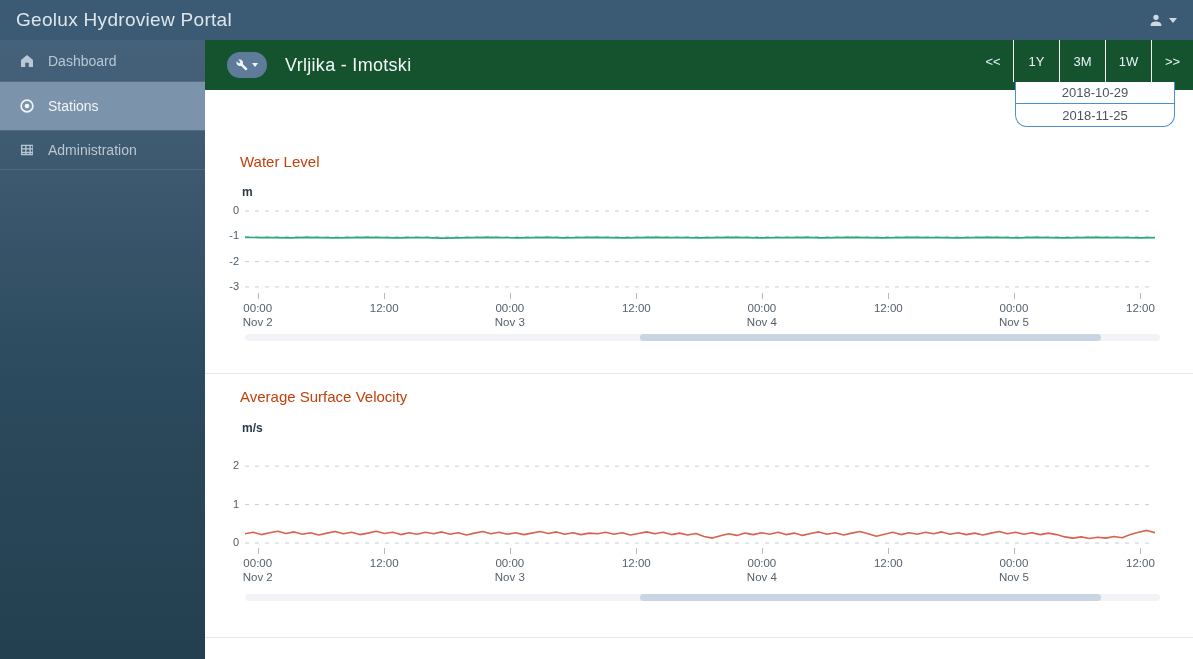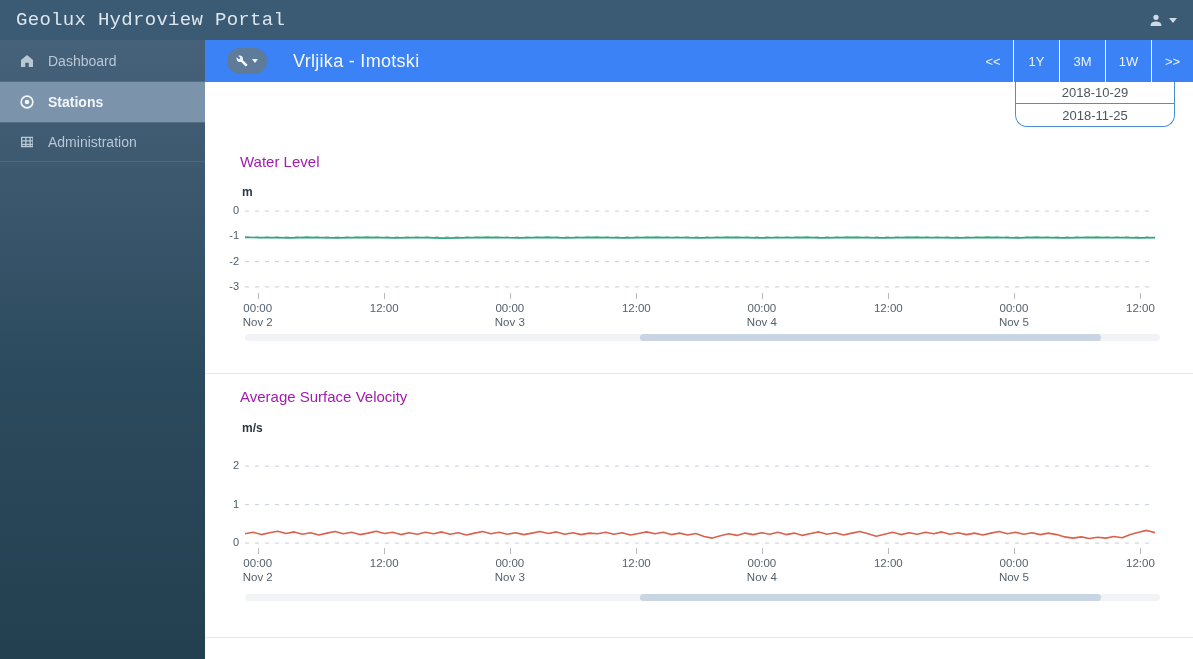--- a/index.html
+++ b/index.html
@@ -2,44 +2,44 @@
 <html><head>
 <meta charset="utf-8">
 <style>
   * { margin:0; padding:0; box-sizing:border-box; }
   html,body { width:1193px; height:659px; overflow:hidden;
     font-family:"Liberation Sans","DejaVu Sans",sans-serif; background:#fff; }
 
   
   .app-header { position:absolute; left:0; top:0; width:1193px; height:40px;
     background:#3b5a74; display:flex; align-items:center; justify-content:space-between; z-index:30; }
-  .app-title { color:#dde6ed; font-size:19px; padding-left:16px; letter-spacing:.3px; font-weight:400;font-family:Liberation Mono, monospace; }
+  .app-title { color:#dde6ed; font-size:19px; padding-left:16px; letter-spacing:.3px; font-weight:400; }
   .user-menu { display:flex; align-items:center; gap:5px; padding:0 16px; height:40px; cursor:pointer; color:#cfdae3; }
   .caret { width:0; height:0; border-left:4px solid transparent; border-right:4px solid transparent;
     border-top:5px solid currentColor; display:inline-block; }
 
   
   .sidebar { position:absolute; left:0; top:40px; width:205px; height:619px;
     background:linear-gradient(180deg,#46627b 0%,#2c4a5d 55%,#22404f 100%); z-index:20; }
   .side-item { height:37px; display:flex; align-items:center; padding-left:18px; gap:13px;
     color:#b9c7d2; font-size:14px; cursor:pointer; }
   .side-item .icon { width:17px; height:17px; display:flex; align-items:center; justify-content:center; }
   .side-item .icon svg { width:16px; height:16px; fill:currentColor; }
   .side-item.first { border-bottom:1px solid rgba(255,255,255,.10); height:42px; }
-  .side-item.active { background:#7b94ab; color:#f2f6f9; height:40px;font-weight:bold; }
+  .side-item.active { background:#7b94ab; color:#f2f6f9; height:48px; }
   .side-item.sub { padding-left:38px; color:#8da3b4; font-size:13.5px; height:33px; }
   .side-item.bordered { border-top:1px solid rgba(255,255,255,.10);
     border-bottom:1px solid rgba(255,255,255,.10); height:40px; }
 
   
   .main { position:absolute; left:205px; top:40px; width:988px; height:619px; background:#fff; }
 
   
-  .toolbar { position:absolute; left:0; top:0; width:988px; height:42px; background:#3b82f6;
-    display:flex; align-items:center;gap:8px; }
+  .toolbar { position:absolute; left:0; top:0; width:988px; height:50px; background:#14532d;
+    display:flex; align-items:center; }
   .tool-pill { margin-left:22px; width:40px; height:26px; border-radius:14px; background:#5e7c9a;
     display:flex; align-items:center; justify-content:center; gap:4px; color:#f2f6fa; cursor:pointer; border:none; }
   .tool-pill svg { width:12px; height:12px; fill:#f2f6fa; }
   .tool-pill .caret { border-top-width:4px; border-left-width:3.5px; border-right-width:3.5px; }
   .station-title { color:#f4f8fb; font-size:18px; margin-left:18px; font-weight:400; letter-spacing:.3px; }
   .range-controls { position:absolute; right:0; top:0; height:42px; display:flex; align-items:stretch; }
   .range-btn { background:transparent; border:none; color:#eaf2fa; font-size:13px; cursor:pointer;
     display:flex; align-items:center; justify-content:center; font-family:inherit; }
   .rb-arrow { width:40px; }
   .rb-mid { width:45px; }
@@ -47,21 +47,21 @@
   .range-sep { width:1px; background:rgba(255,255,255,.95); }
 
   
   .date-box { position:absolute; left:810px; top:42px; width:160px; background:#fff;
     border:1px solid #4a90d2; border-top:none; border-radius:0 0 12px 12px; overflow:hidden; z-index:10; }
   .date-row { height:22px; display:flex; align-items:center; justify-content:center;
     color:#4a5560; font-size:13px; cursor:pointer; }
   .date-row.start { border-bottom:1px solid #4a90d2; }
 
   
-  .chart-title { position:absolute; left:35px; color:#a21caf; font-size:15px; }
+  .chart-title { position:absolute; left:35px; color:#c2410c; font-size:15px; }
   .chart-unit { position:absolute; left:37px; color:#2b3a47; font-size:12px; font-weight:bold; }
   .plot { position:absolute; left:40px; width:910px; }
   .ylab { position:absolute; width:30px; text-align:right; font-size:11px; color:#4a5a66; }
   .xaxis { position:absolute; left:40px; width:910px; height:46px; }
   .xtick { position:absolute; top:0; width:1px; height:6px; background:#b0bac4; }
   .xtime { position:absolute; top:9px; width:44px; margin-left:-22px; text-align:center;
     font-size:11.5px; color:#55616c; }
   .xdate { position:absolute; top:23px; width:44px; margin-left:-22px; text-align:center;
     font-size:11.5px; color:#55616c; }
   .scrollbar { position:absolute; left:40px; width:915px; height:7px; background:#f1f3f6;

